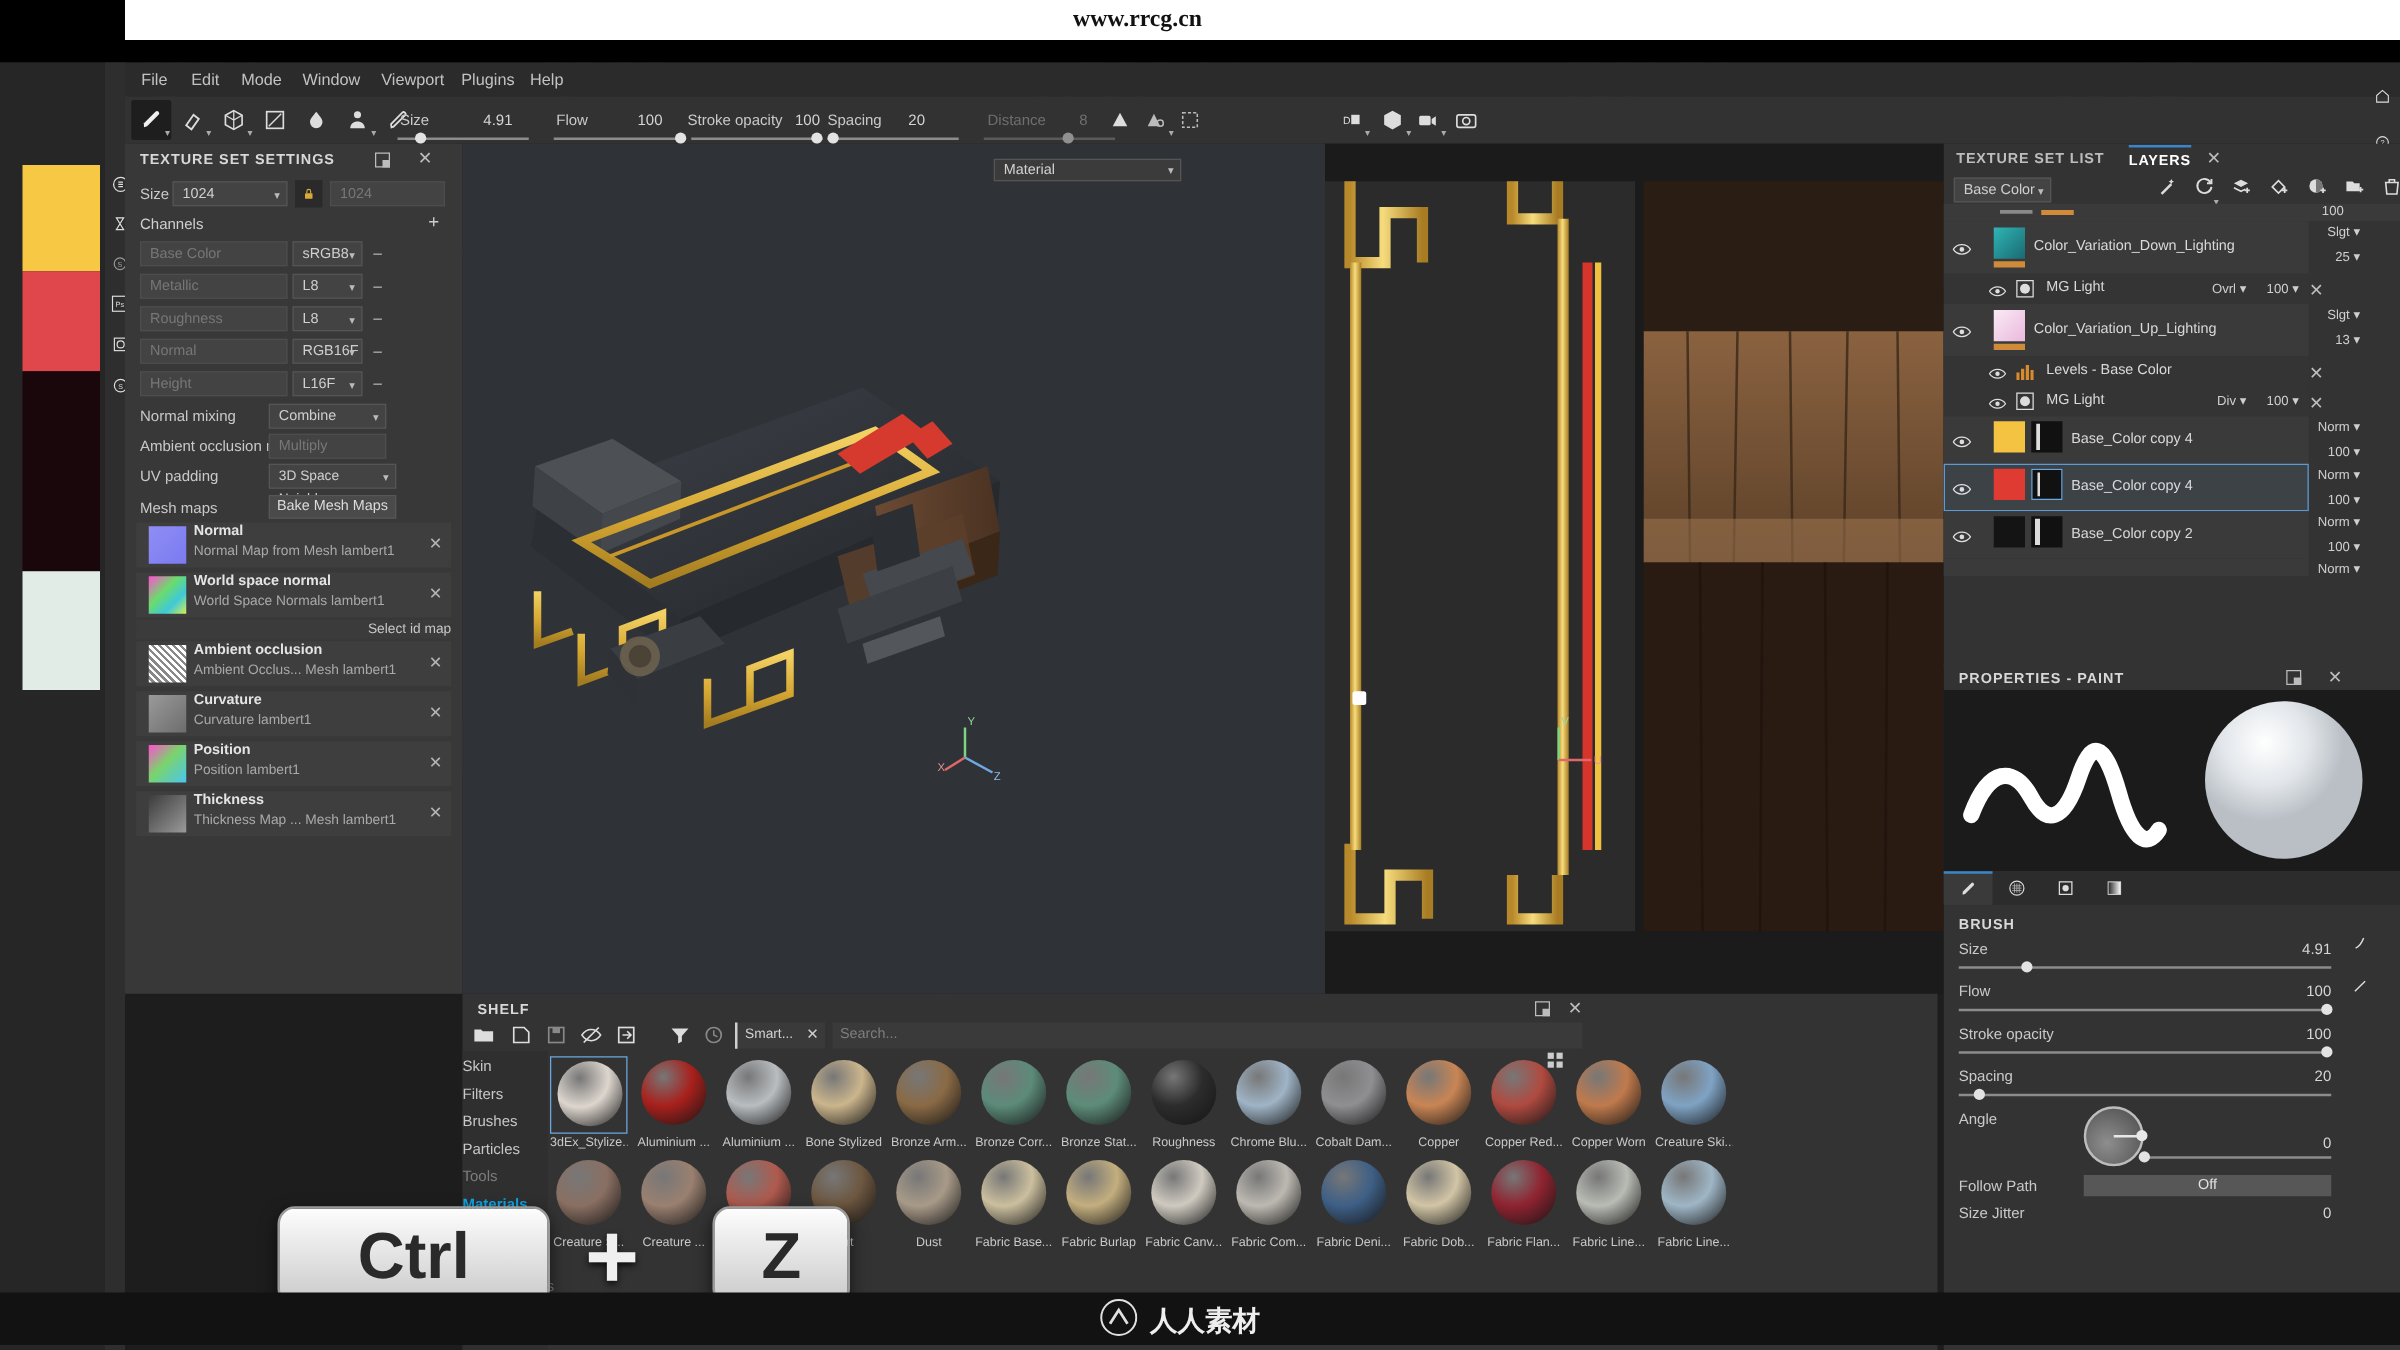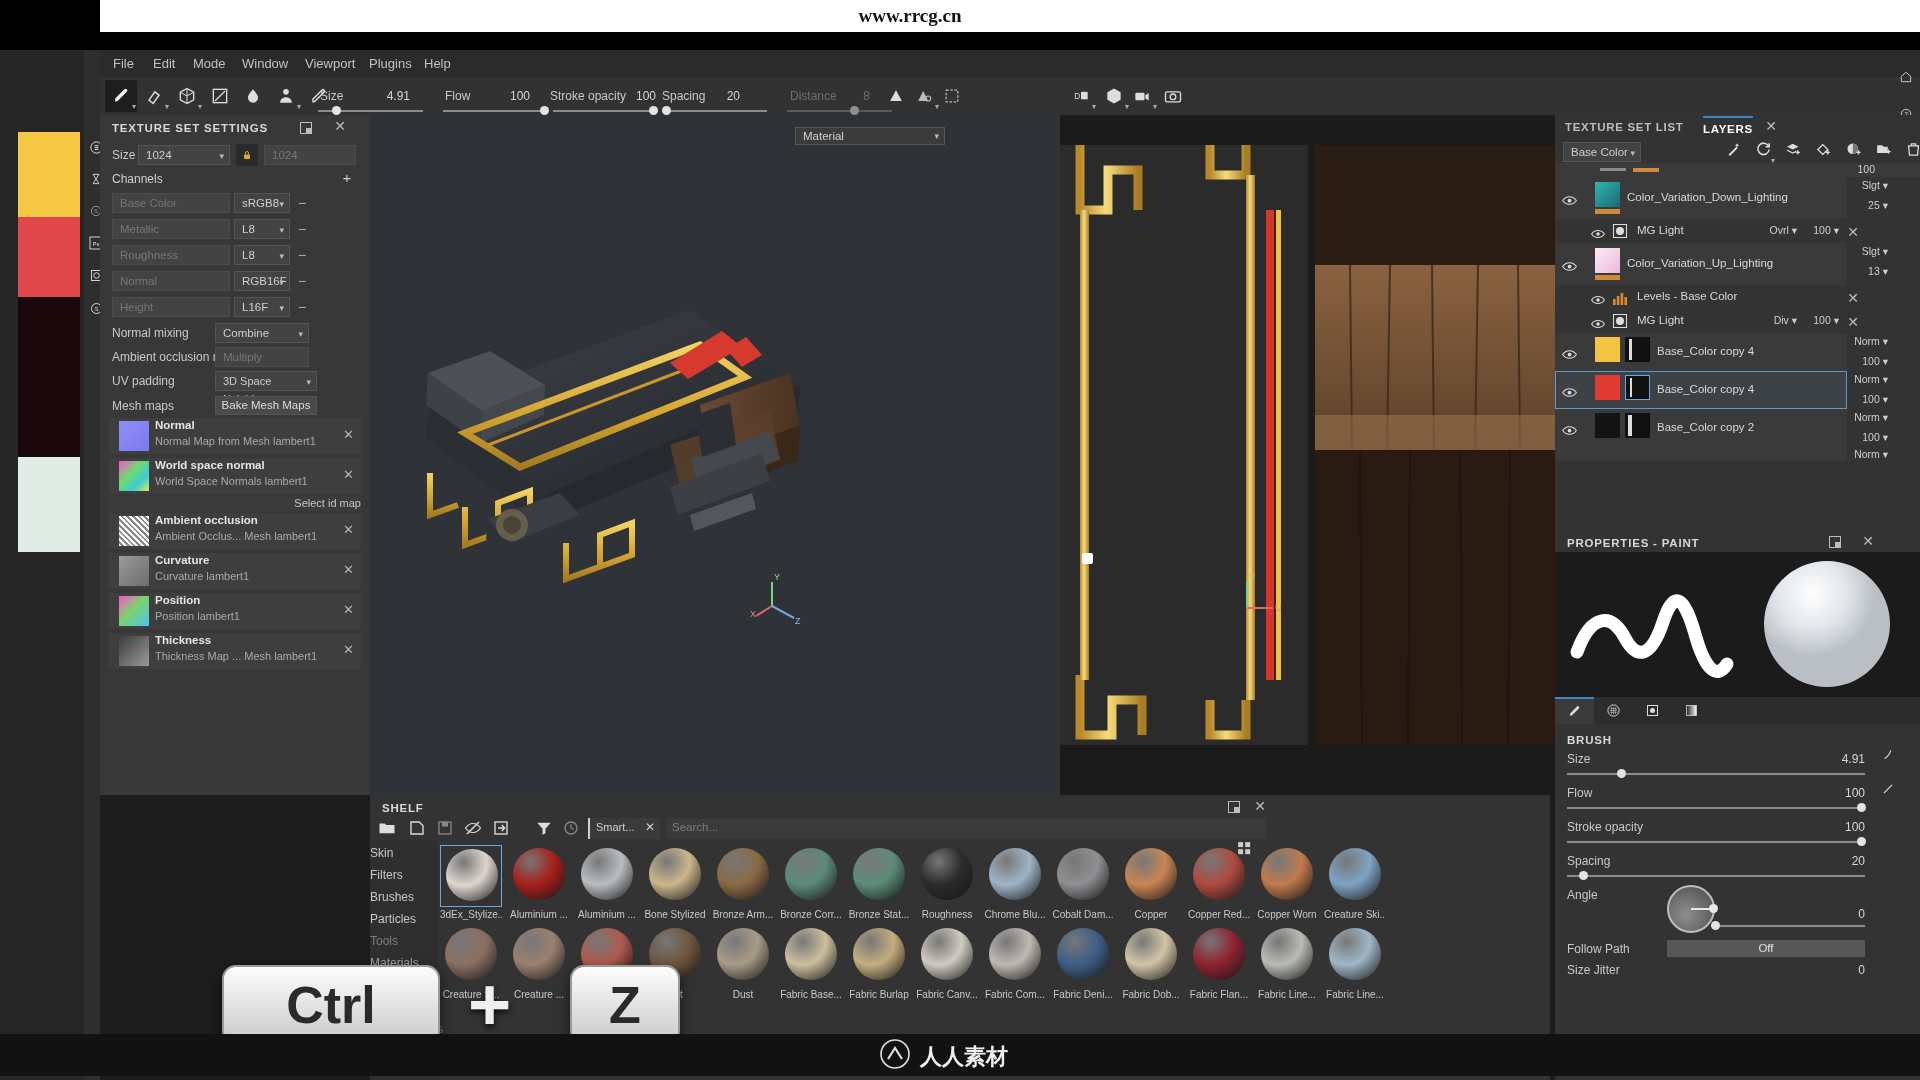--- a/index.html
+++ b/index.html
@@ -934,21 +934,21 @@
   <div style="position:absolute; left:-0px; top:0;"></div>
   <div style="position:absolute; left:0; top:0;">
     <div style="position:absolute; left:0px; top:56px; width:70px;"></div>
   </div>
   <div style="position:absolute; left:0; top:46px; width:68px;">
     <div style="position:absolute; left:0; top:5px;   font-size:12px; color:#c7c7c7;">Skin</div>
     <div style="position:absolute; left:0; top:27px;  font-size:12px; color:#c7c7c7;">Filters</div>
     <div style="position:absolute; left:0; top:49px;  font-size:12px; color:#c7c7c7;">Brushes</div>
     <div style="position:absolute; left:0; top:71px;  font-size:12px; color:#c7c7c7;">Particles</div>
     <div style="position:absolute; left:0; top:93px;  font-size:12px; color:#7d7d7d;">Tools</div>
-    <div style="position:absolute; left:0; top:115px; font-size:12px; color:#a3a3a3;">Materials</div>
+    <div style="position:absolute; left:0; top:115px; font-size:12px; color:#0ea5e9;font-weight:bold;">Materials</div>
     <div style="position:absolute; left:0; top:137px; font-size:12px; color:#7d7d7d;">Smart materials</div>
     <div style="position:absolute; left:0; top:159px; font-size:12px; color:#7d7d7d;">Smart masks</div>
     <div style="position:absolute; left:0; top:181px; font-size:12px; color:#7d7d7d;">Environments</div>
   </div>
 
   <div id="shelf-row1">
         <div class="chipbox sel" style="left: 70px; top: 50px;">
           <div class="chip" style="left: 5px; top: 3px; background: radial-gradient(circle at 34% 26%, rgba(255, 255, 255, 0.333), rgb(221, 214, 206) 45%, rgba(0, 0, 0, 0.6) 100%);"></div>
         </div>
         <div class="chiplabel" style="left: 70px; top: 114px;">3dEx_Stylize...</div>

